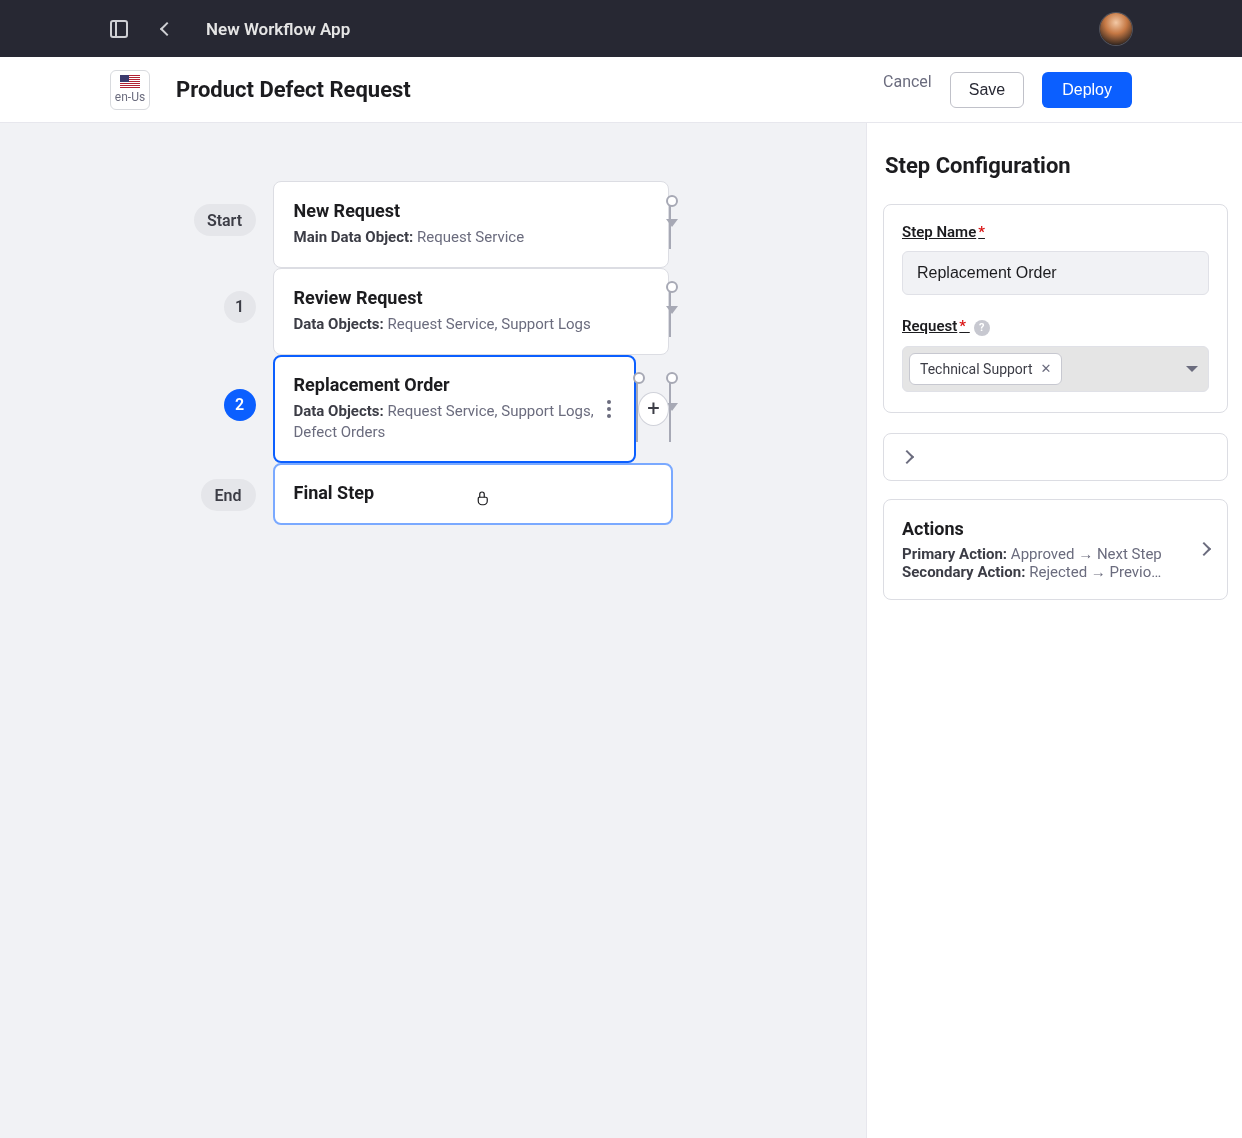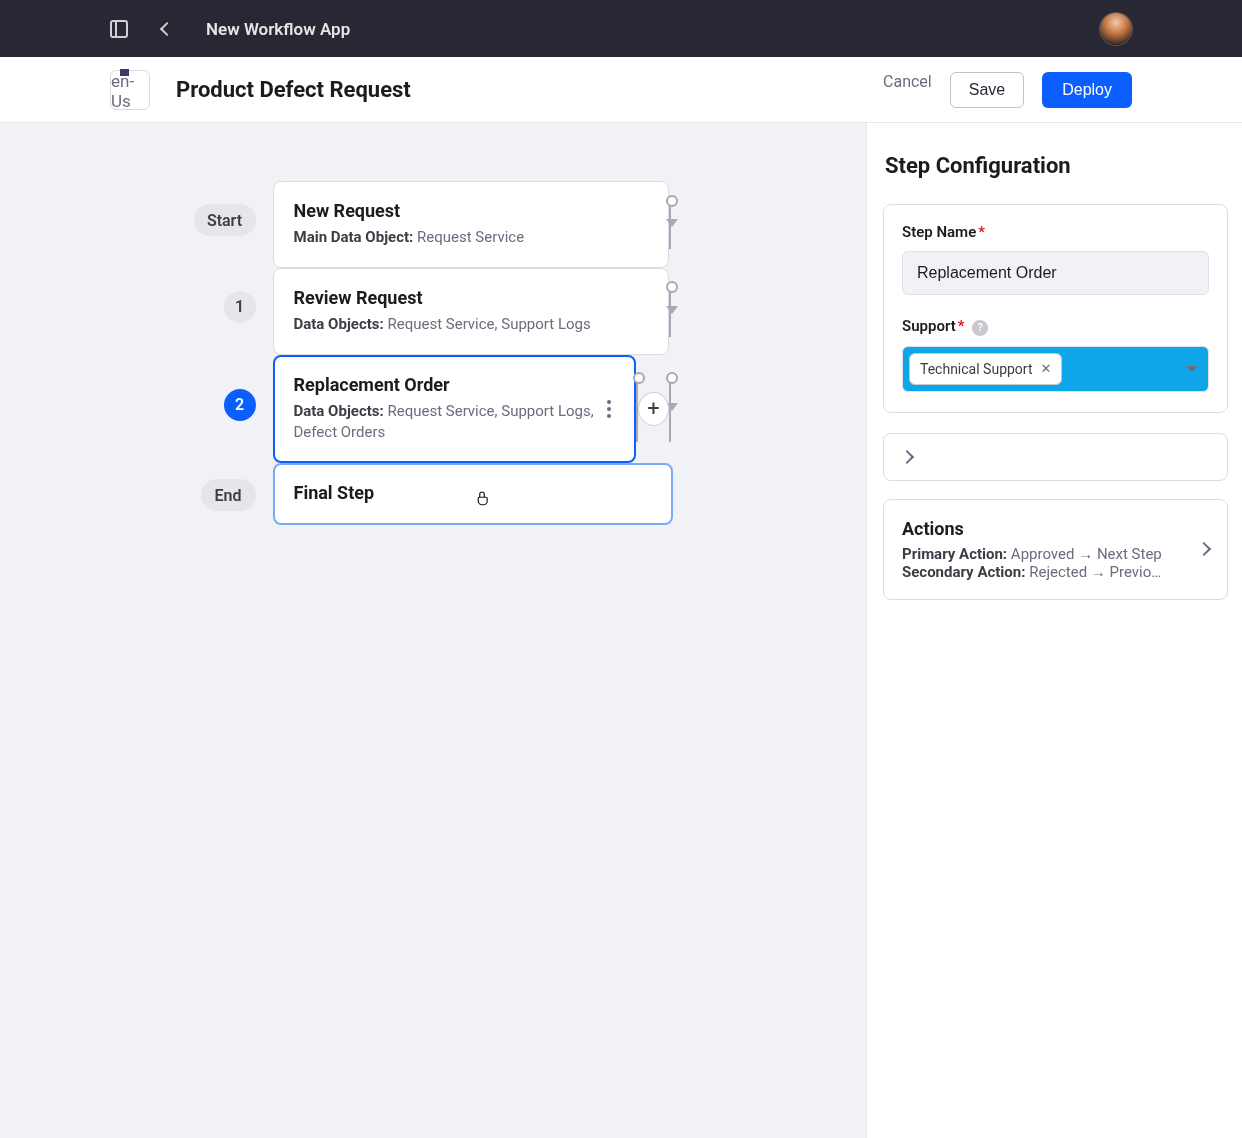--- a/index.html
+++ b/index.html
@@ -55,21 +55,21 @@
     border-bottom: 1px solid #e7e7ed;
     display: flex;
     align-items: center;
     padding: 0 110px;
   }
   .locale-badge {
     width: 40px; height: 40px;
     border: 1px solid #d8dade; border-radius: 6px;
     display: flex; flex-direction: column; align-items: center; justify-content: center;
     gap: 2px; margin-right: 26px;
-    font-size: 17px; color: #6b6c7e;
+    font-size: 12px; color: #6b6c7e;
   }
   .flag {
     width: 20px; height: 13px;
     background: linear-gradient(to bottom,
       #b22234 0   7.7%, #fff 7.7% 15.4%, #b22234 15.4% 23.1%, #fff 23.1% 30.8%,
       #b22234 30.8% 38.5%, #fff 38.5% 46.2%, #b22234 46.2% 53.9%, #fff 53.9% 61.6%,
       #b22234 61.6% 69.3%, #fff 69.3% 77%, #b22234 77% 84.7%, #fff 84.7% 92.4%,
       #b22234 92.4% 100%);
     position: relative;
   }
@@ -151,39 +151,39 @@
 
   .cursor-pointer-icon {
     position: absolute; left: 198px; top: 24px; font-size: 16px; color: #1c1c1f; pointer-events:none;
   }
 
   
   .panel-title { font-size: 22px; font-weight: 700; margin: 2px 0 26px 2px; }
   .panel-card {
     border: 1px solid #dcdde3; border-radius: 8px; padding: 18px 18px 20px; margin-bottom: 20px;
   }
-  .field-label { font-size: 15px; font-weight: 600; margin-bottom: 10px; }
+  .field-label { font-size: 15px; font-weight: 600; margin-bottom: 10px; text-decoration: underline; }
   .req { color: #da1414; margin-left: 2px; }
   .text-input {
     width: 100%; background: #f1f2f5; border: 1px solid #e0e1e7; border-radius: 6px;
     padding: 12px 14px; font-size: 16px; color: #1c1c1f;
   }
   .help-badge {
     display:inline-flex; width:16px; height:16px; background:#c7c8d0; color:#fff;
     border-radius:50%; font-size:11px; align-items:center; justify-content:center; margin-left:4px;
     font-weight:700;
   }
   .chip {
     display:inline-flex; align-items:center; gap:8px;
     border:1px solid #c7c8d0; background:#fff; border-radius:6px;
     padding:7px 10px; font-size:14px; color:#3c3d46;
   }
   .chip-x { color:#6b6c7e; cursor:pointer; font-size:13px; }
   .select-box {
-    flex:1; background:#0ea5e9; border:1px solid #e0e1e7; border-radius:6px;
+    flex:1; background:#e5e5e5; border:1px solid #e0e1e7; border-radius:6px;
     display:flex; align-items:center; justify-content:space-between;
     padding:6px 10px 6px 6px;
   }
   .tri-down {
     width:0;height:0;border-left:6px solid transparent;border-right:6px solid transparent;
     border-top:6px solid #6b6c7e;
   }
   .panel-nav {
     border:1px solid #dcdde3; border-radius:8px; padding:18px 18px;
     display:flex; justify-content:space-between; align-items:center; margin-bottom:18px;
@@ -310,21 +310,21 @@
   <div class="sidepanel">
     <div class="panel-title">Step Configuration</div>
 
     <div class="panel-card">
       <div class="field-label">
         <span>Step Name</span><span class="req">*</span>
       </div>
       <input class="text-input" type="text" value="Replacement Order" style="">
 
       <div class="field-label mt">
-        <span>Support</span><span class="req">*</span>
+        <span>Request</span><span class="req">*</span>
         <span class="help-badge">?</span>
       </div>
       <div class="select-box">
         <span class="chip">
           <span>Technical Support</span>
           <span class="chip-x">✕</span>
         </span>
         <span class="tri-down"></span>
       </div>
     </div>

